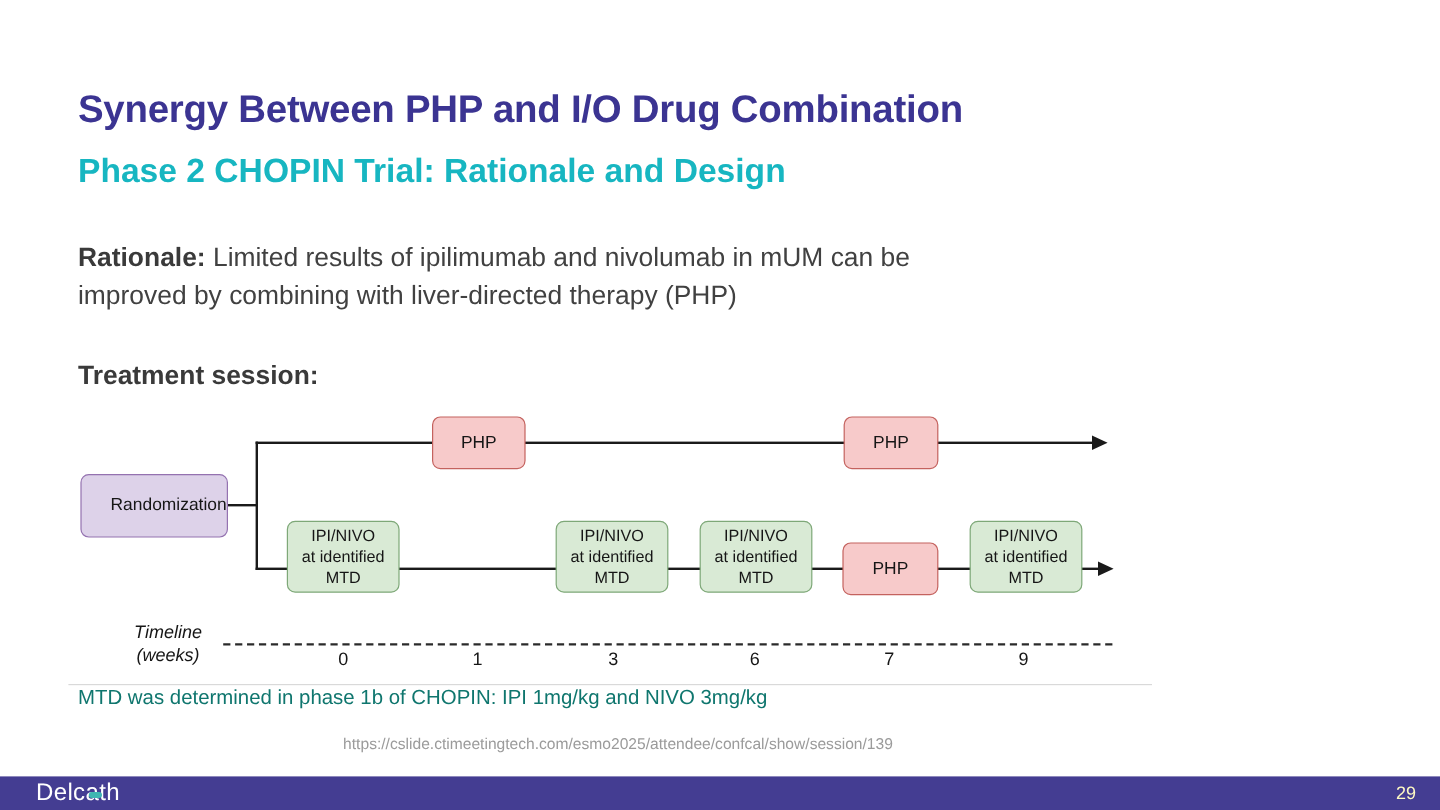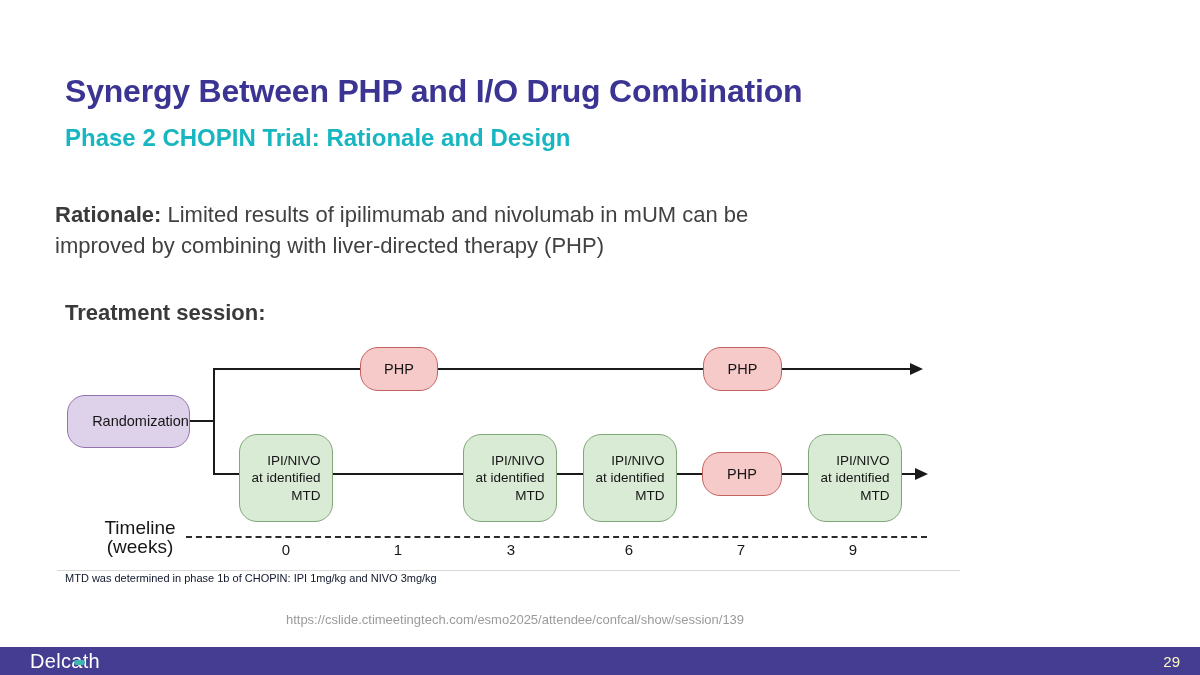--- a/index.html
+++ b/index.html
@@ -11,25 +11,25 @@
   }
   .abs{position:absolute;}
 
   .title{
     left:65px;top:52px;width:1080px;
     font-size:32px;font-weight:700;letter-spacing:-0.2px;
     color:var(--title-color,#3b3492);
   }
   .subtitle{
     left:65px;top:104px;width:900px;
-    font-size:24px;font-weight:700;
+    font-size:28px;font-weight:700;
     color:var(--subtitle-color,#17b6c1);
   }
   .rationale{
-    left:55px;top:177px;width:880px;
+    left:65px;top:177px;width:880px;
     font-size:22px;line-height:31px;color:#414141;
     white-space:pre-line;
   }
   .rationale .r-label{font-weight:700;color:#3a3a3a;}
   .scheme-label{
     left:65px;top:300px;
     font-size:22px;font-weight:600;color:#3a3a3a;
   }
 
   
@@ -40,70 +40,71 @@
     width:0;height:0;
     border-top:6px solid transparent;border-bottom:6px solid transparent;
     border-left:13px solid #1a1a1a;
   }
   .dashed-line{
     left:186px;top:536px;width:741px;height:0;
     border-top:2px dashed #2a2a2a;
   }
   .flow-box{
     display:flex;align-items:center;justify-content:center;
-    text-align:right;border-radius:18px;
+    text-align:center;border-radius:7px;
     font-size:13.5px;line-height:1.3;color:#161616;
     white-space:pre-line;box-sizing:border-box;
   }
   .box-rand{
     left:67px;top:395px;width:123px;height:53px;
     background:var(--rand-fill,#ddd2e9);
     border:1.5px solid var(--rand-border,#9472b0);
     font-size:14.5px;
     padding-left:24px;
   }
   .box-php{
     background:var(--php-fill,#f7caca);
     border:1.5px solid var(--php-border,#c4625e);
     font-size:14.5px;
   }
   .box-green{
     background:var(--green-fill,#d9ead5);
     border:1.5px solid var(--green-border,#7ea878);
-    width:94px;height:88px;top:434px;
+    width:94px;height:60px;top:434px;
   }
   .php-top-1{left:360px;top:347px;width:78px;height:44px;}
   .php-top-2{left:703px;top:347px;width:79px;height:44px;}
   .php-bottom{left:702px;top:452px;width:80px;height:44px;}
   .green-1{left:239px;}
   .green-2{left:463px;}
   .green-3{left:583px;}
   .green-4{left:808px;}
 
   .timeline-label{
     left:96px;top:518px;width:88px;
-    font-size:19px;line-height:19px;text-align:center;color:#161616;
+    font-size:15px;line-height:19px;text-align:center;color:#161616;
     white-space:pre-line;
+    font-style:italic;
   }
   .tick{
     top:541px;width:40px;margin-left:-20px;text-align:center;
     font-size:15px;color:#161616;
   }
   .tick:nth-of-type(1){left:286px;}
   .tick:nth-of-type(2){left:398px;}
   .tick:nth-of-type(3){left:511px;}
   .tick:nth-of-type(4){left:629px;}
   .tick:nth-of-type(5){left:741px;}
   .tick:nth-of-type(6){left:853px;}
 
   .faint-rule{left:57px;top:570px;width:903px;height:1px;background:#d9d9d9;}
 
   .footnote{
     left:65px;top:572px;width:900px;
-    font-size:11px;color:#0f172a;
+    font-size:17px;color:#0f766e;
   }
   .source-url{
     left:65px;top:612px;width:900px;
     font-size:13px;color:#9b9b9b;text-align:center;
   }
 
   .footer{
     left:0;bottom:0;width:1200px;height:28px;
     background:var(--footer-bar,#443d92);
     display:flex;align-items:center;justify-content:space-between;

